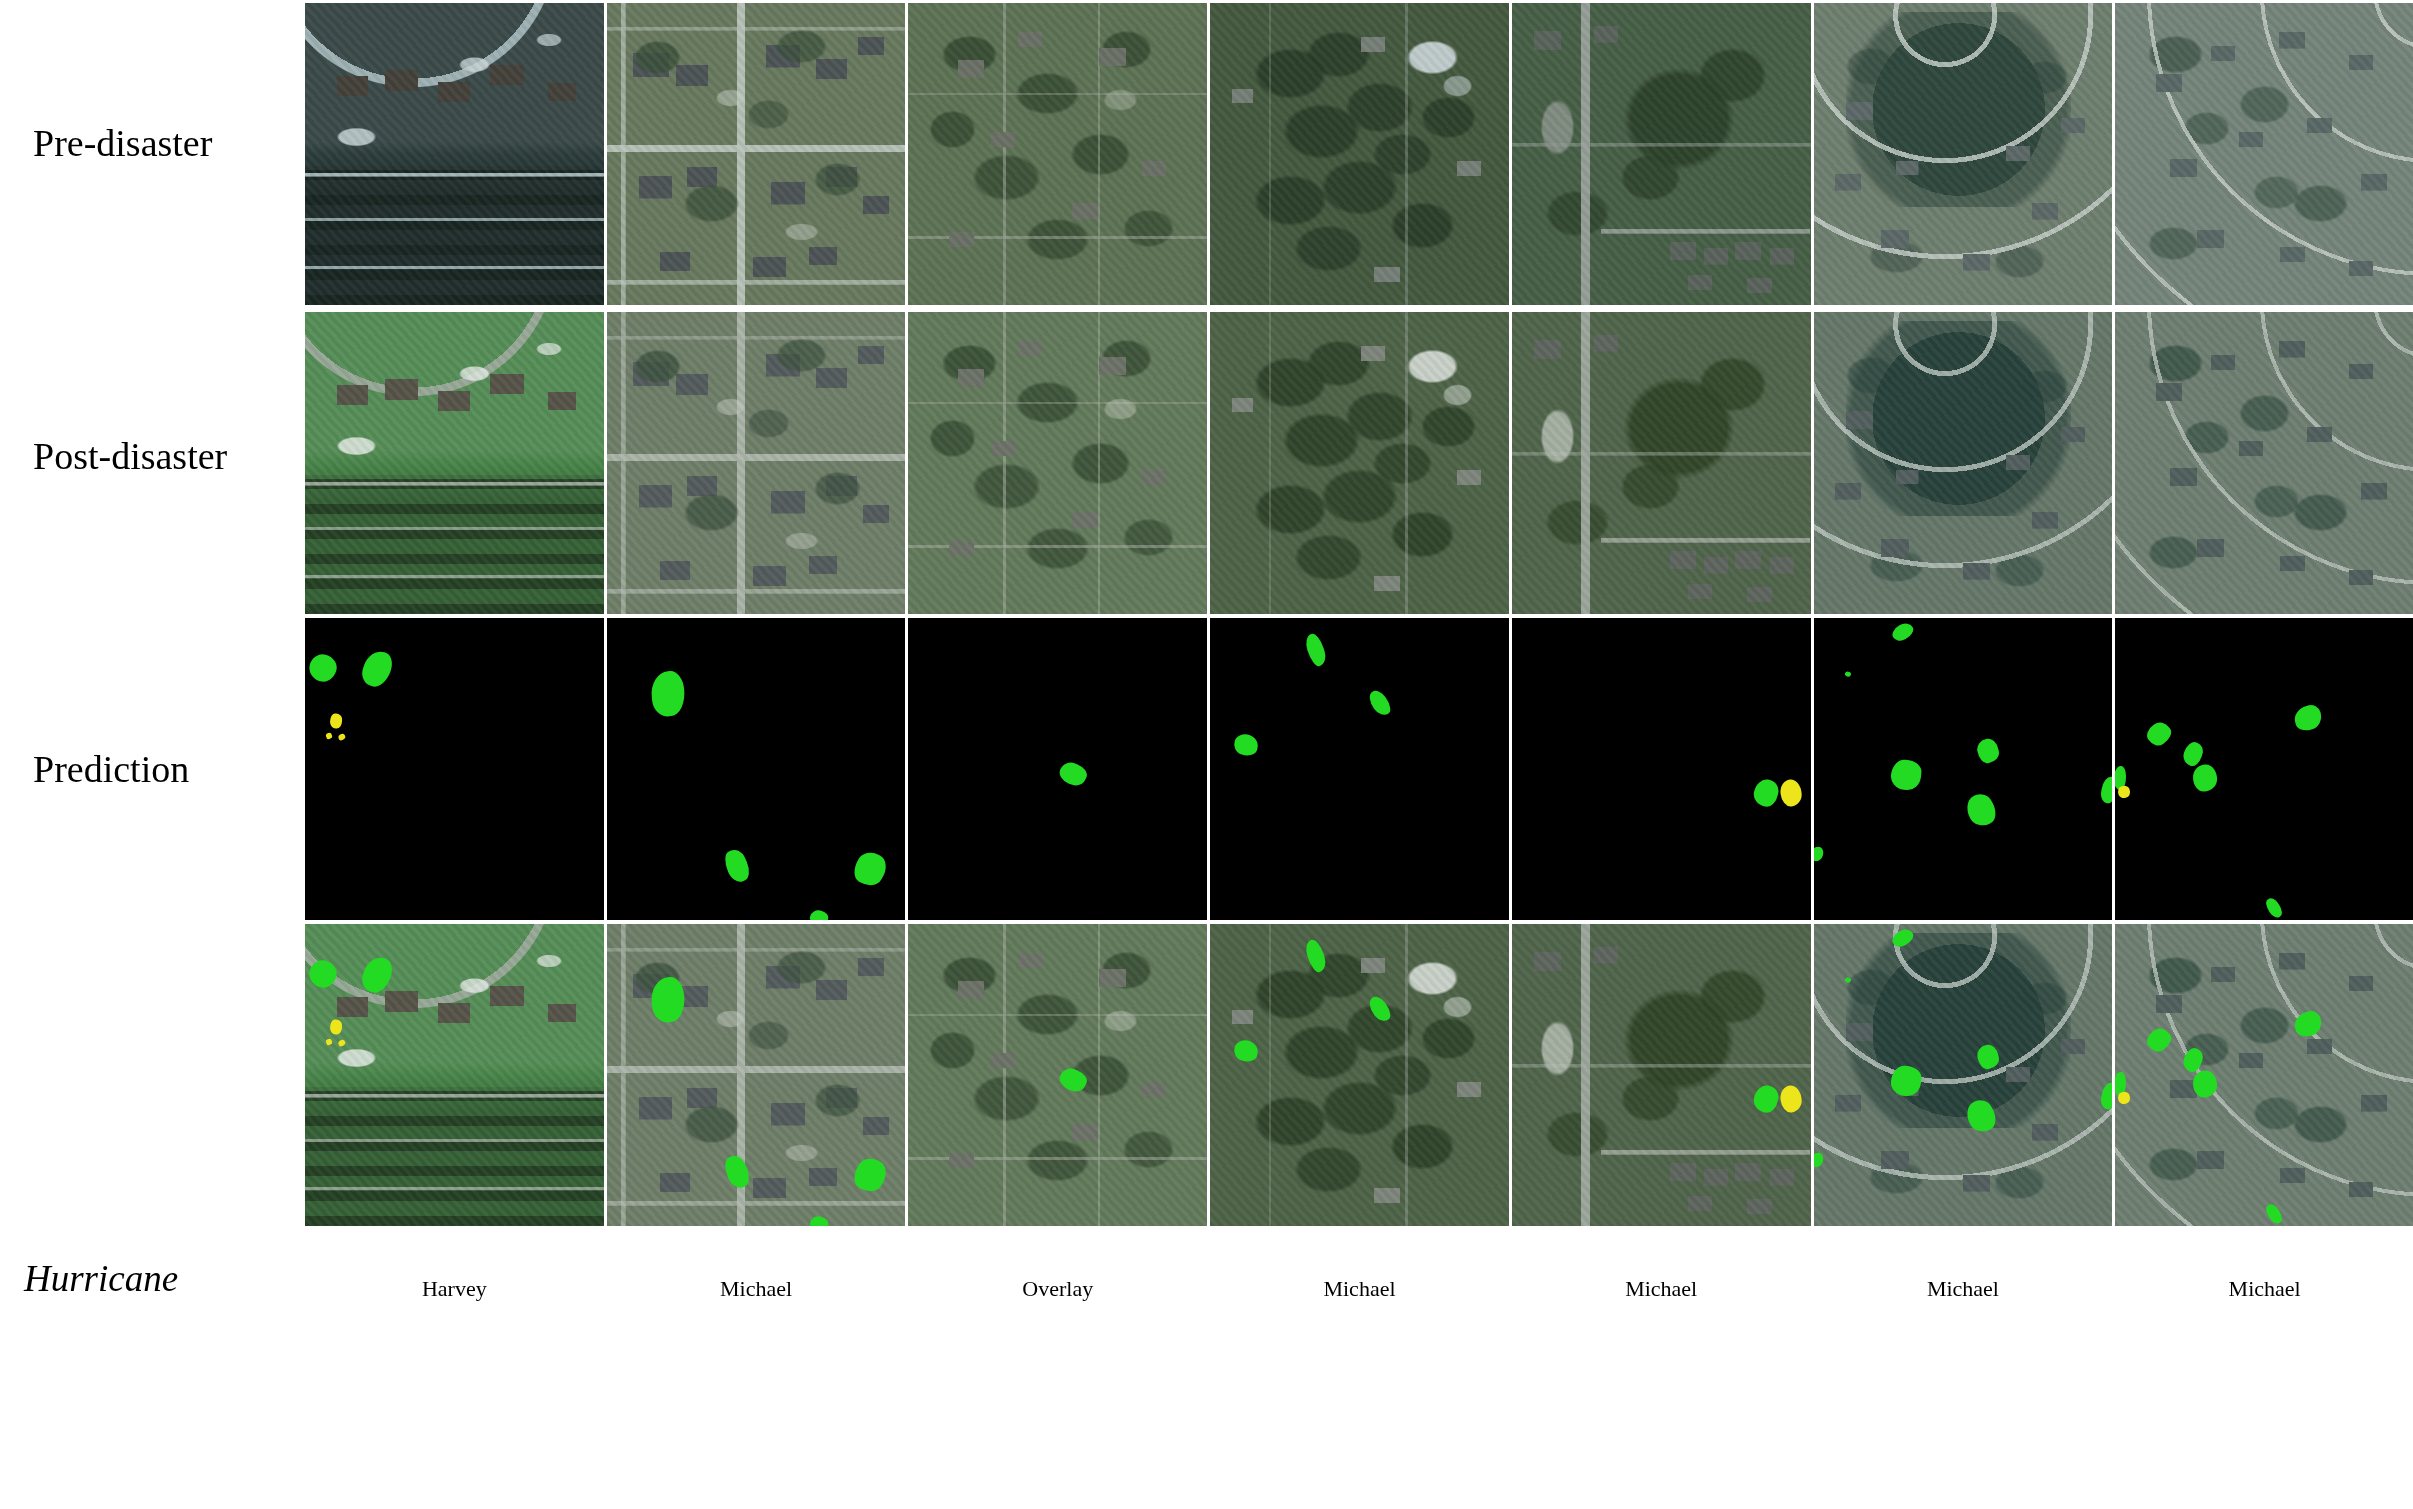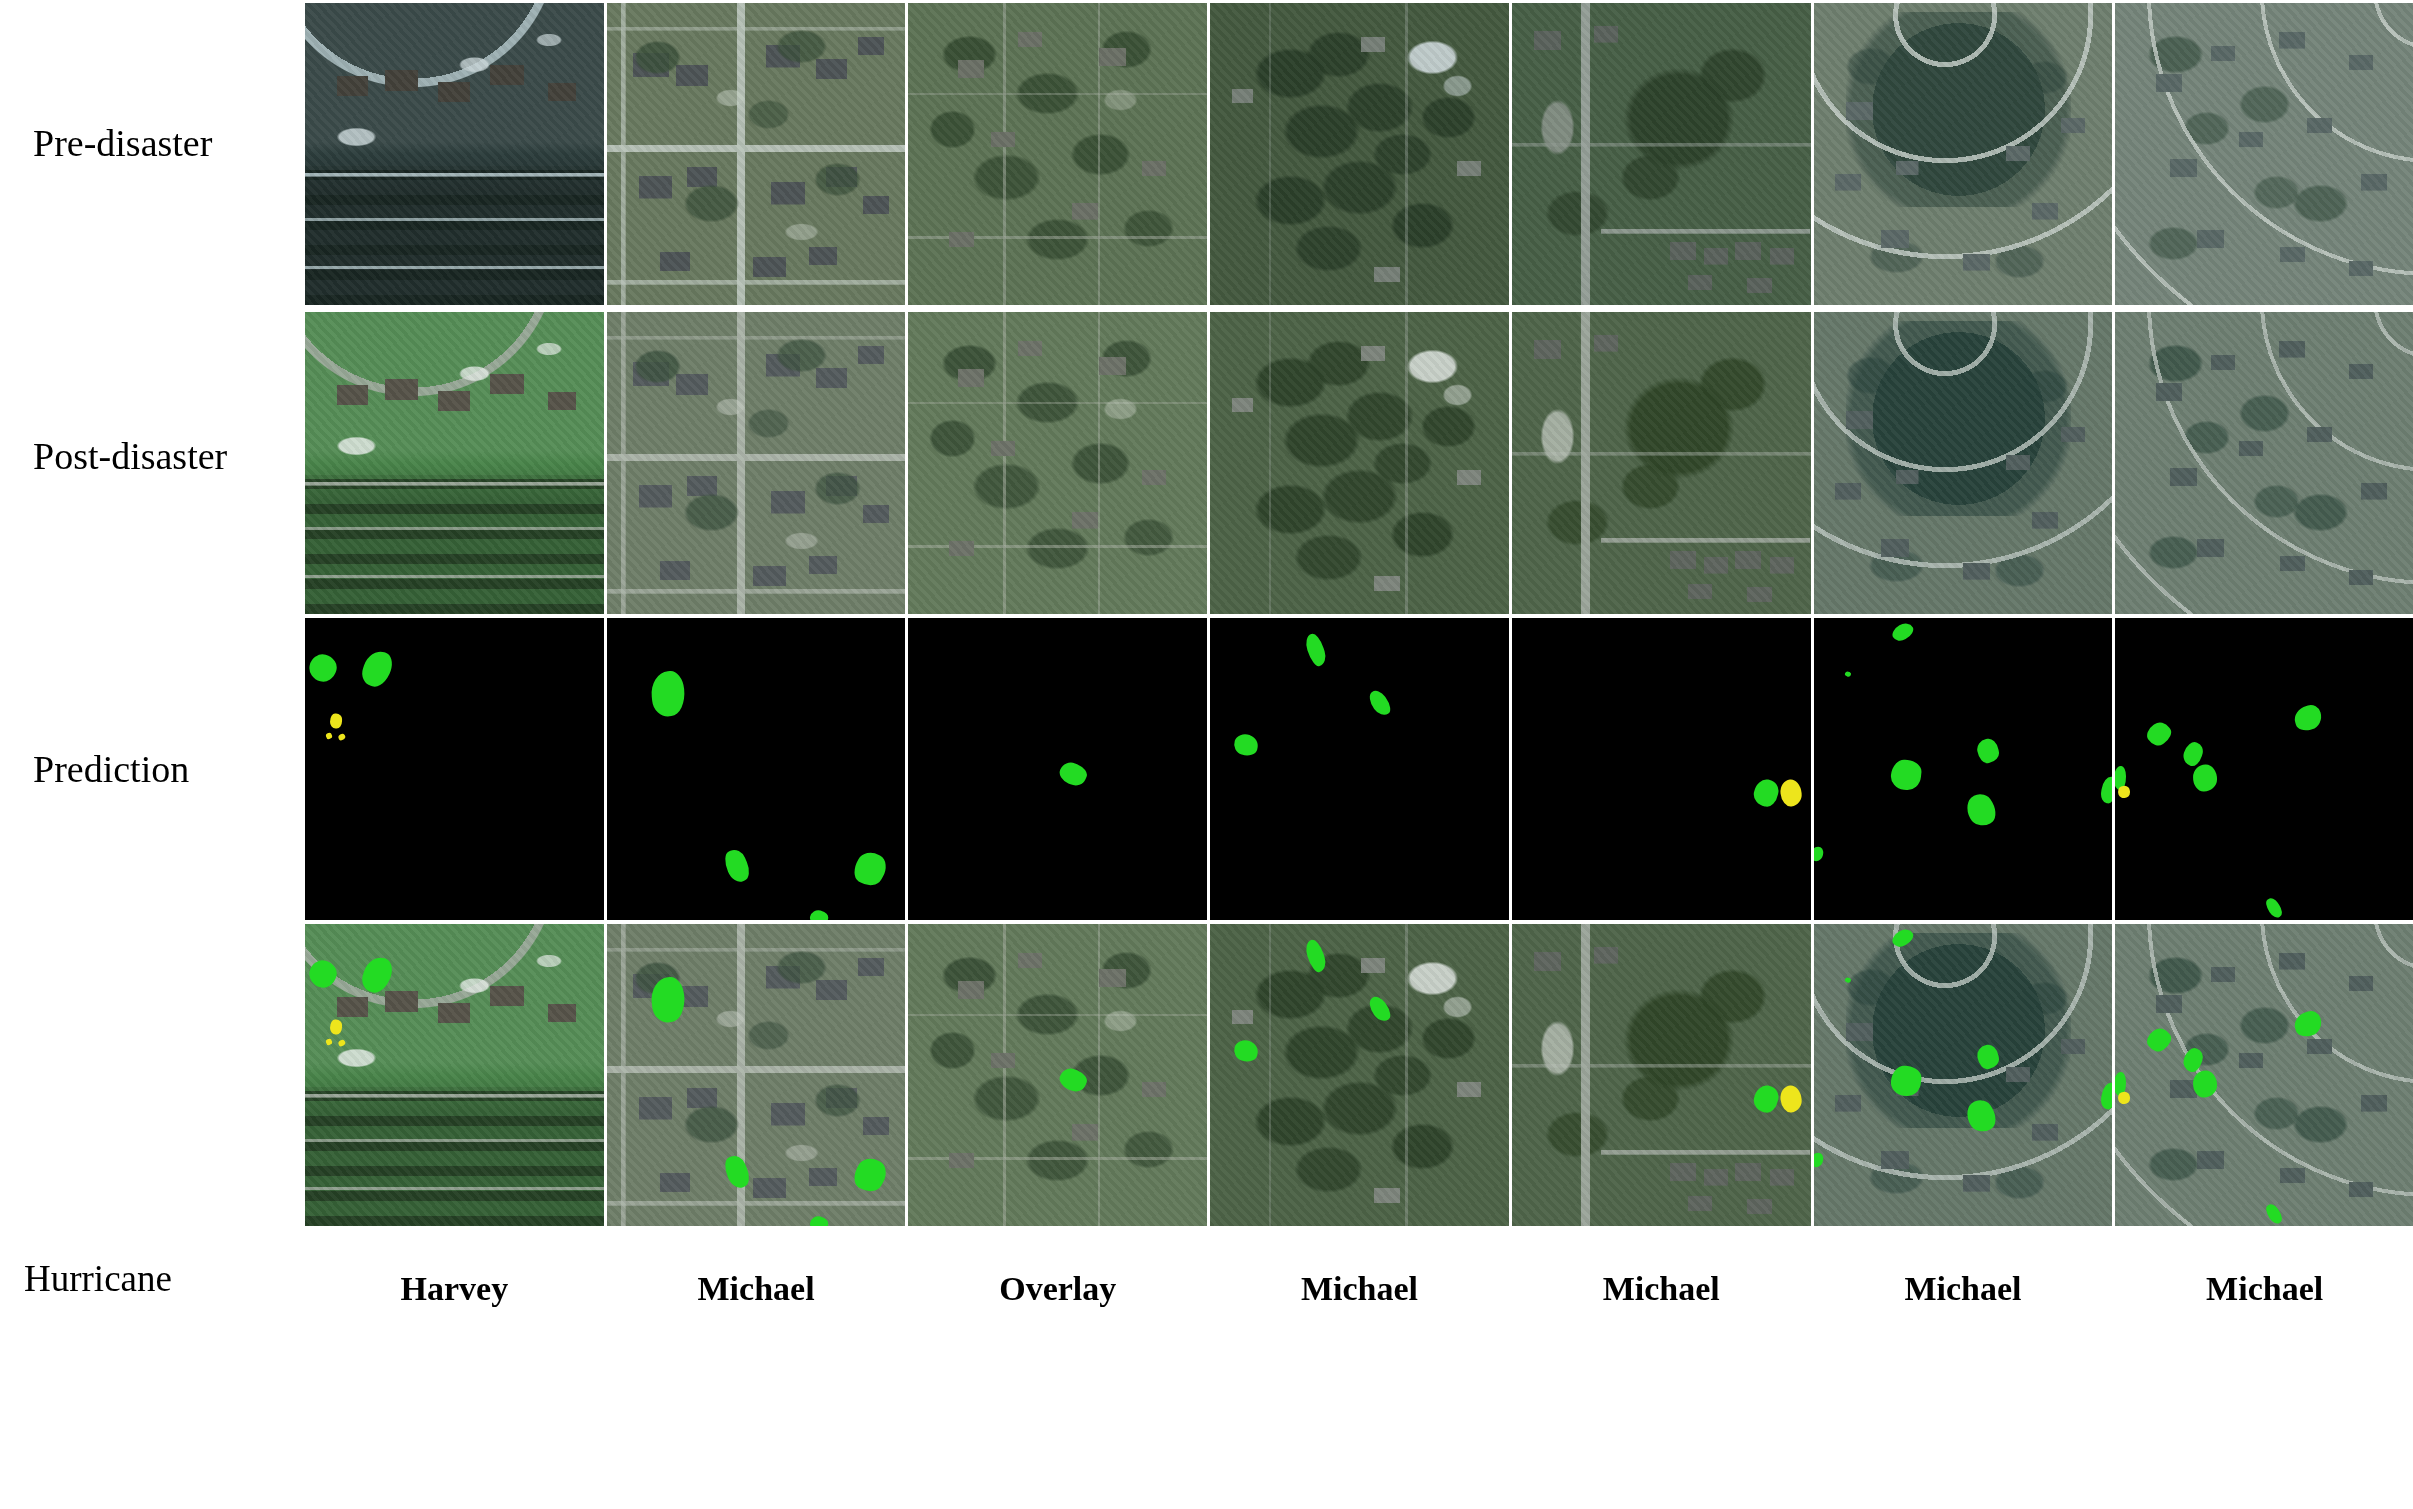--- a/index.html
+++ b/index.html
@@ -6,37 +6,37 @@
   body{width:2413px;height:1509px;position:relative;overflow:hidden;
        font-family:"Liberation Serif","DejaVu Serif",serif;color:#000;}
   .figure{position:absolute;inset:0;background:#ffffff;}
 
   .row-label{position:absolute;left:33px;font-size:38px;line-height:1.1;
              white-space:pre;color:#000;}
   #lbl-pre{top:123px;}
   #lbl-post{top:436px;}
   #lbl-prediction{top:749px;}
   #lbl-overlay{top:993px;line-height:69px;}
-  #lbl-hurricane{top:1259px;left:24px;font-size:37px;}
+  #lbl-hurricane{top:1259px;left:24px;font-size:37px;font-style:italic;}
 
   .img-row{position:absolute;left:305px;width:2109px;height:302px;
            display:grid;grid-template-columns:repeat(7,1fr);column-gap:3px;}
   #row-pre{top:3px;}
   #row-post{top:312px;}
   #row-prediction{top:618px;}
   #row-overlay{top:924px;}
 
   .cell{position:relative;overflow:hidden;background-color:#556655;}
   .cell.mask{background-color:#000;}
 
   .blob{position:absolute;transform:translate(-50%,-50%);}
 
   .col-labels{position:absolute;left:305px;top:1269px;width:2109px;height:39px;
               display:grid;grid-template-columns:repeat(7,1fr);column-gap:3px;}
-  .col-label{text-align:center;font-size:34px;line-height:39px;color:#000;font-weight:bold;}
+  .col-label{text-align:center;font-size:22px;line-height:39px;color:#000;}
 </style>
 </head>
 <body>
 
 <div class="figure">
 
   <div class="row-label" id="lbl-pre">Pre-disaster</div>
   <div class="row-label" id="lbl-post">Post-disaster</div>
   <div class="row-label" id="lbl-prediction">Prediction</div>
   <div class="row-label" id="lbl-hurricane">Hurricane</div>

